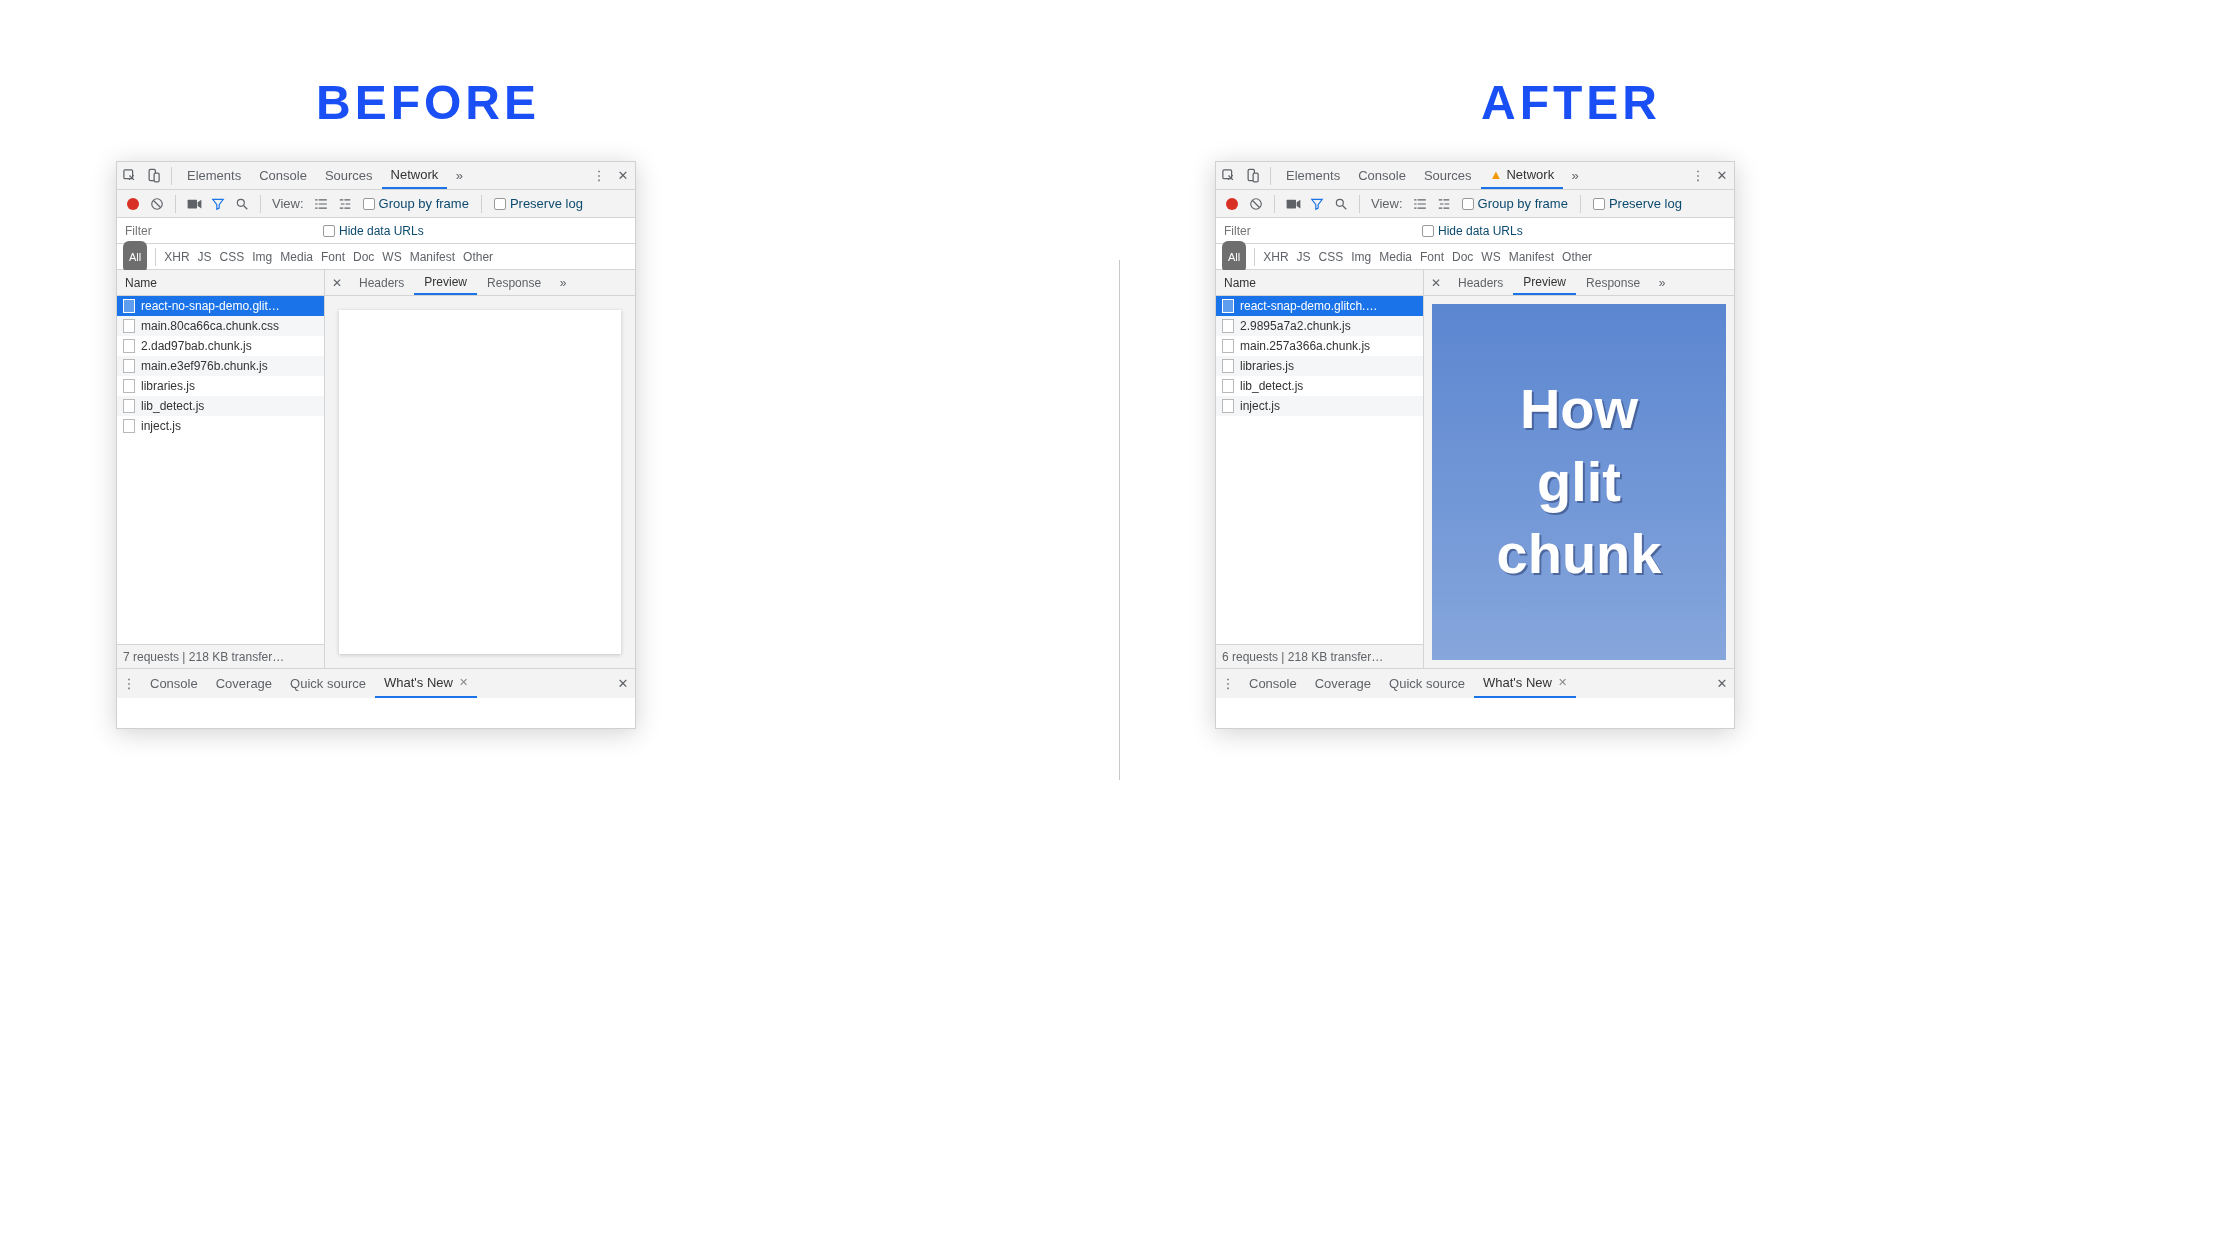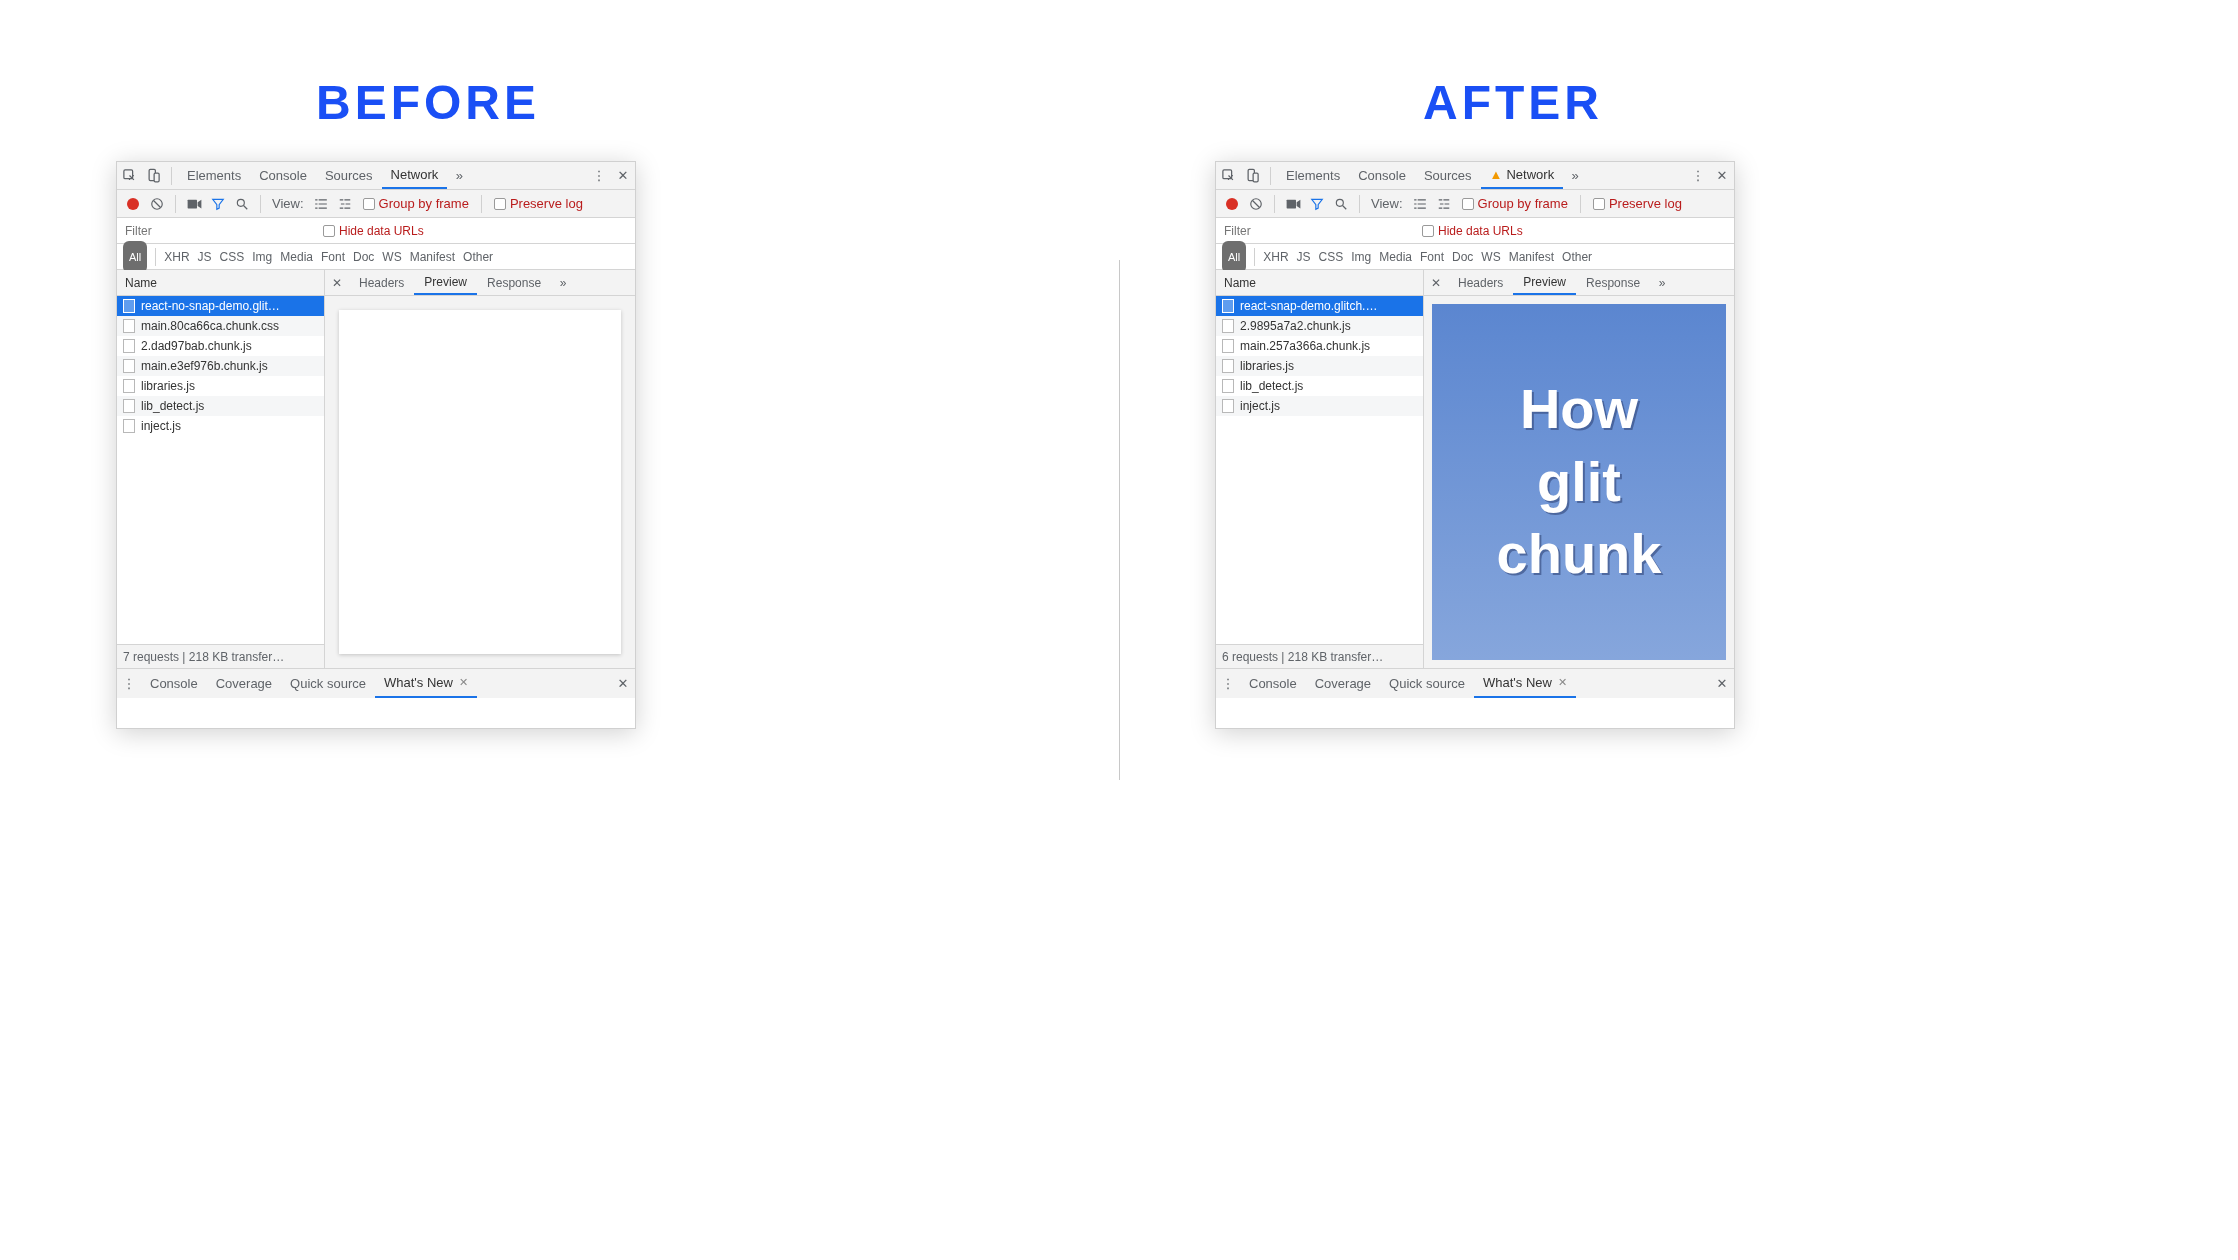--- a/index.html
+++ b/index.html
@@ -52,21 +52,21 @@
   color: #5f6368;
   margin: 0 1px;
 }
 .vdiv { width: 1px; height: 18px; background: #d0d0d0; margin: 0 6px; }
 .tab { padding: 0 9px; height: 100%; display: flex; align-items: center; color: #5f6368; }
 .tab.active { color: #333; border-bottom: 2px solid #1a73e8; }
 .right-push { margin-left: auto; }
 
 .rec-row { background: #f3f3f3; height: 28px; display: flex; align-items: center; border-bottom: 1px solid #d4d4d4; font-size: 13px; padding: 0 4px; }
 .rec-dot { width: 12px; height: 12px; border-radius: 50%; background: #d93025; margin: 0 6px; }
-.ck { display: flex; align-items: center; gap: 4px; color: #b91c1c; margin: 0 6px; }
+.ck { display: flex; align-items: center; gap: 4px; color: #0c4a6e; margin: 0 6px; }
 .ck .box { width: 12px; height: 12px; border: 1px solid #9a9a9a; border-radius: 2px; background: #fff; }
 .lbl { color: #5f6368; margin: 0 5px; }
 .blue-ic { color: #1a73e8; }
 
 .filter-row { display: flex; align-items: center; height: 26px; border-bottom: 1px solid #d4d4d4; background: #fff; }
 .filter-input { flex: 0 0 200px; border: none; padding: 0 8px; font-size: 12px; color: #9e9e9e; height: 100%; background: #fff; outline: none; }
 
 .types-row { display: flex; align-items: center; gap: 8px; height: 26px; border-bottom: 1px solid #d4d4d4; background: #fff; padding: 0 6px; font-size: 12px; color: #5f6368; }
 .chip-all { background: #6e6e6e; color: #fff; border-radius: 6px; padding: 10px 6px; font-size: 11px; text-align: center; }
 
@@ -97,21 +97,21 @@
 .drawer { height: 30px; display: flex; align-items: center; border-top: 1px solid #d4d4d4; background: #f3f3f3; font-size: 13px; }
 .drawer .tab.active { border-bottom: 2px solid #1a73e8; }
 .tab .mini-x { margin-left: 6px; font-size: 11px; color: #888; }
 .warn-ic { color: #f29900; margin-right: 4px; font-size: 13px; }
 svg { display: block; }
 </style>
 </head>
 <body>
 
 <div class="big-title" style="left:316px;">BEFORE</div>
-<div class="big-title" style="left:1423px;">AFTER</div>
+<div class="big-title" style="left:1481px;">AFTER</div>
 <div class="divider"></div>
 
 <div class="panel" style="left:116px; top:161px;">
 
   <div class="row">
     <div class="seg">
       <div class="icon-btn">
         <svg width="15" height="15" viewBox="0 0 24 24" fill="none" stroke="currentColor" stroke-width="2">
             <rect x="3" y="3" width="14" height="14" rx="2"></rect>
             <path d="M12 12l7 7M17 12l2 0M12 17l0 2"></path>

